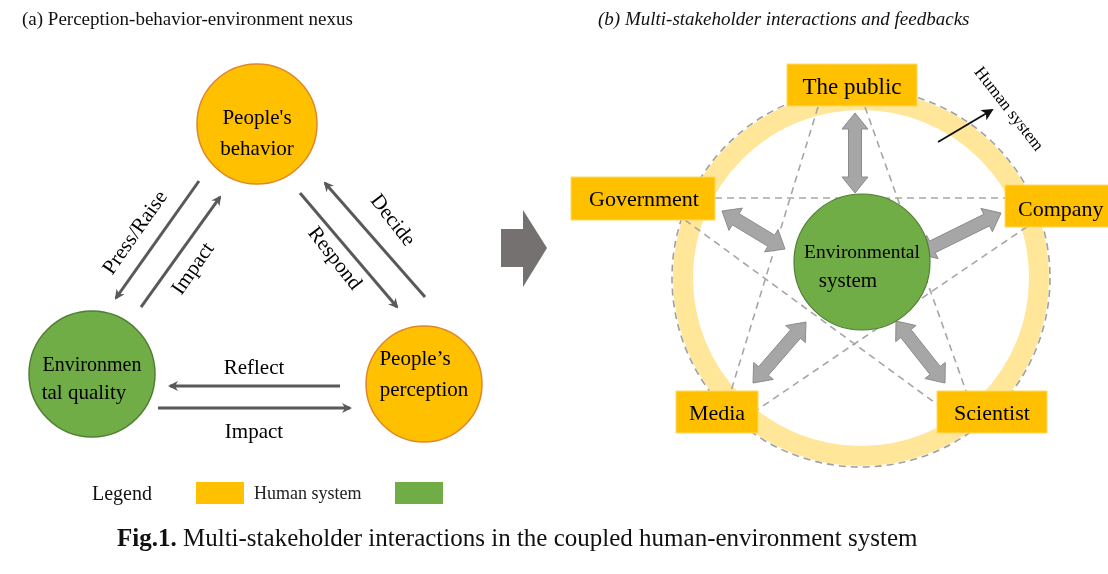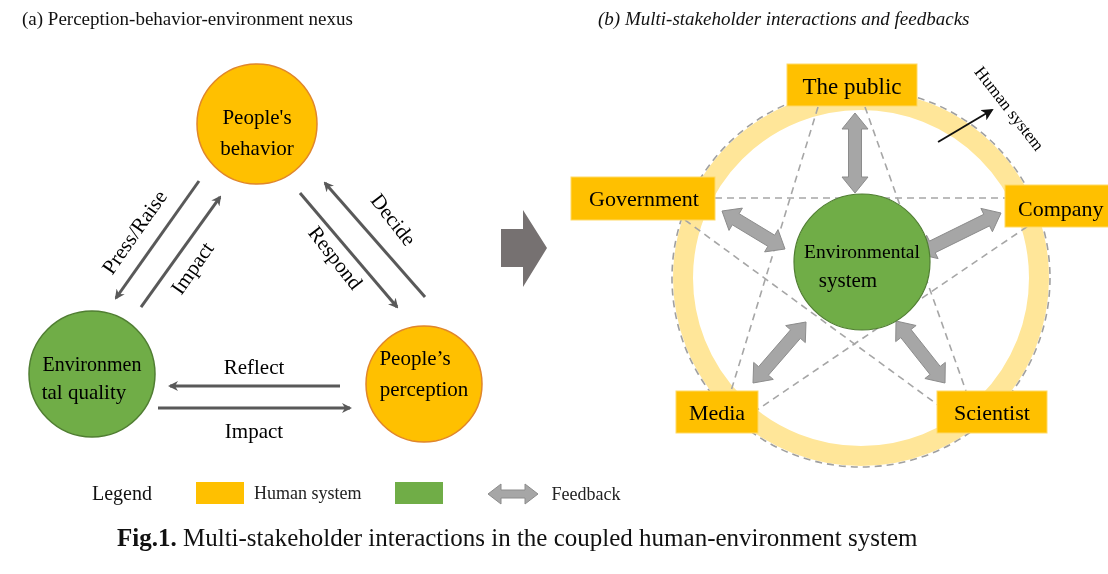--- a/index.html
+++ b/index.html
@@ -125,21 +125,15 @@
 
 <div class="legend">
   <span class="lg-title">Legend</span>
   <span class="item">
     <span class="swatch" style="background:#FFC000;"></span>
     <span>Human system</span>
   </span>
   <span class="item">
     <span class="swatch" style="background:#70AD47;"></span>
   </span>
-  <span class="item">
-    <svg width="52" height="24" viewBox="0 0 52 24">
-      <path d="M1,12 L14,2 L14,8 L38,8 L38,2 L51,12 L38,22 L38,16 L14,16 L14,22 Z" fill="#A6A6A6" stroke="#8C8C8C" stroke-width="1"></path>
-    </svg>
-    <span>Feedback</span>
-  </span>
 </div>
 
 <div class="caption"><b>Fig.1.</b><span> Multi-stakeholder interactions in the coupled human-environment system</span></div>
 
 </body></html>

